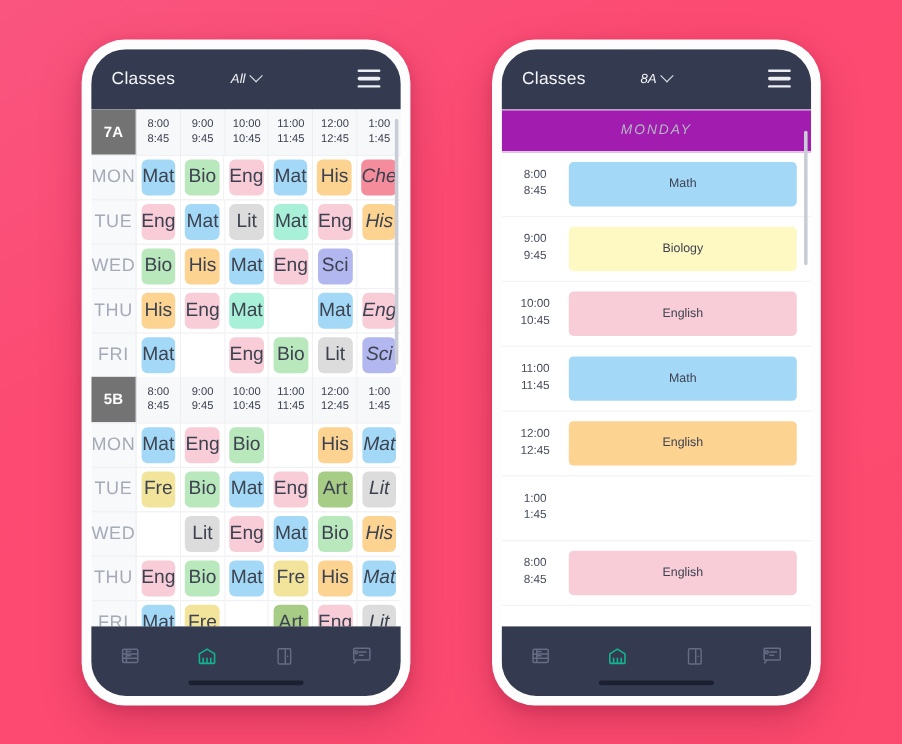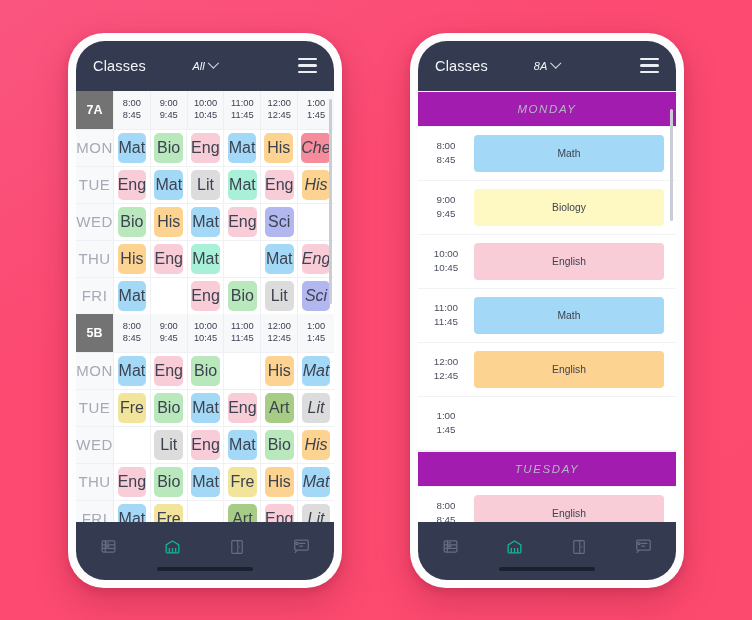--- a/index.html
+++ b/index.html
@@ -549,21 +549,20 @@
                 <span>12:45</span>
               </div>
               <div class="lbar" style="background: rgb(252, 211, 145);">English</div>
             </div>
             <div class="lrow">
               <div class="ltime">
                 <span>1:00</span>
                 <span>1:45</span>
               </div>
             </div>
-            <div class="dayhdr">TUESDAY</div>
             <div class="lrow">
               <div class="ltime">
                 <span>8:00</span>
                 <span>8:45</span>
               </div>
               <div class="lbar" style="background: rgb(248, 205, 216);">English</div>
             </div>
           </div>
       </div>
 

